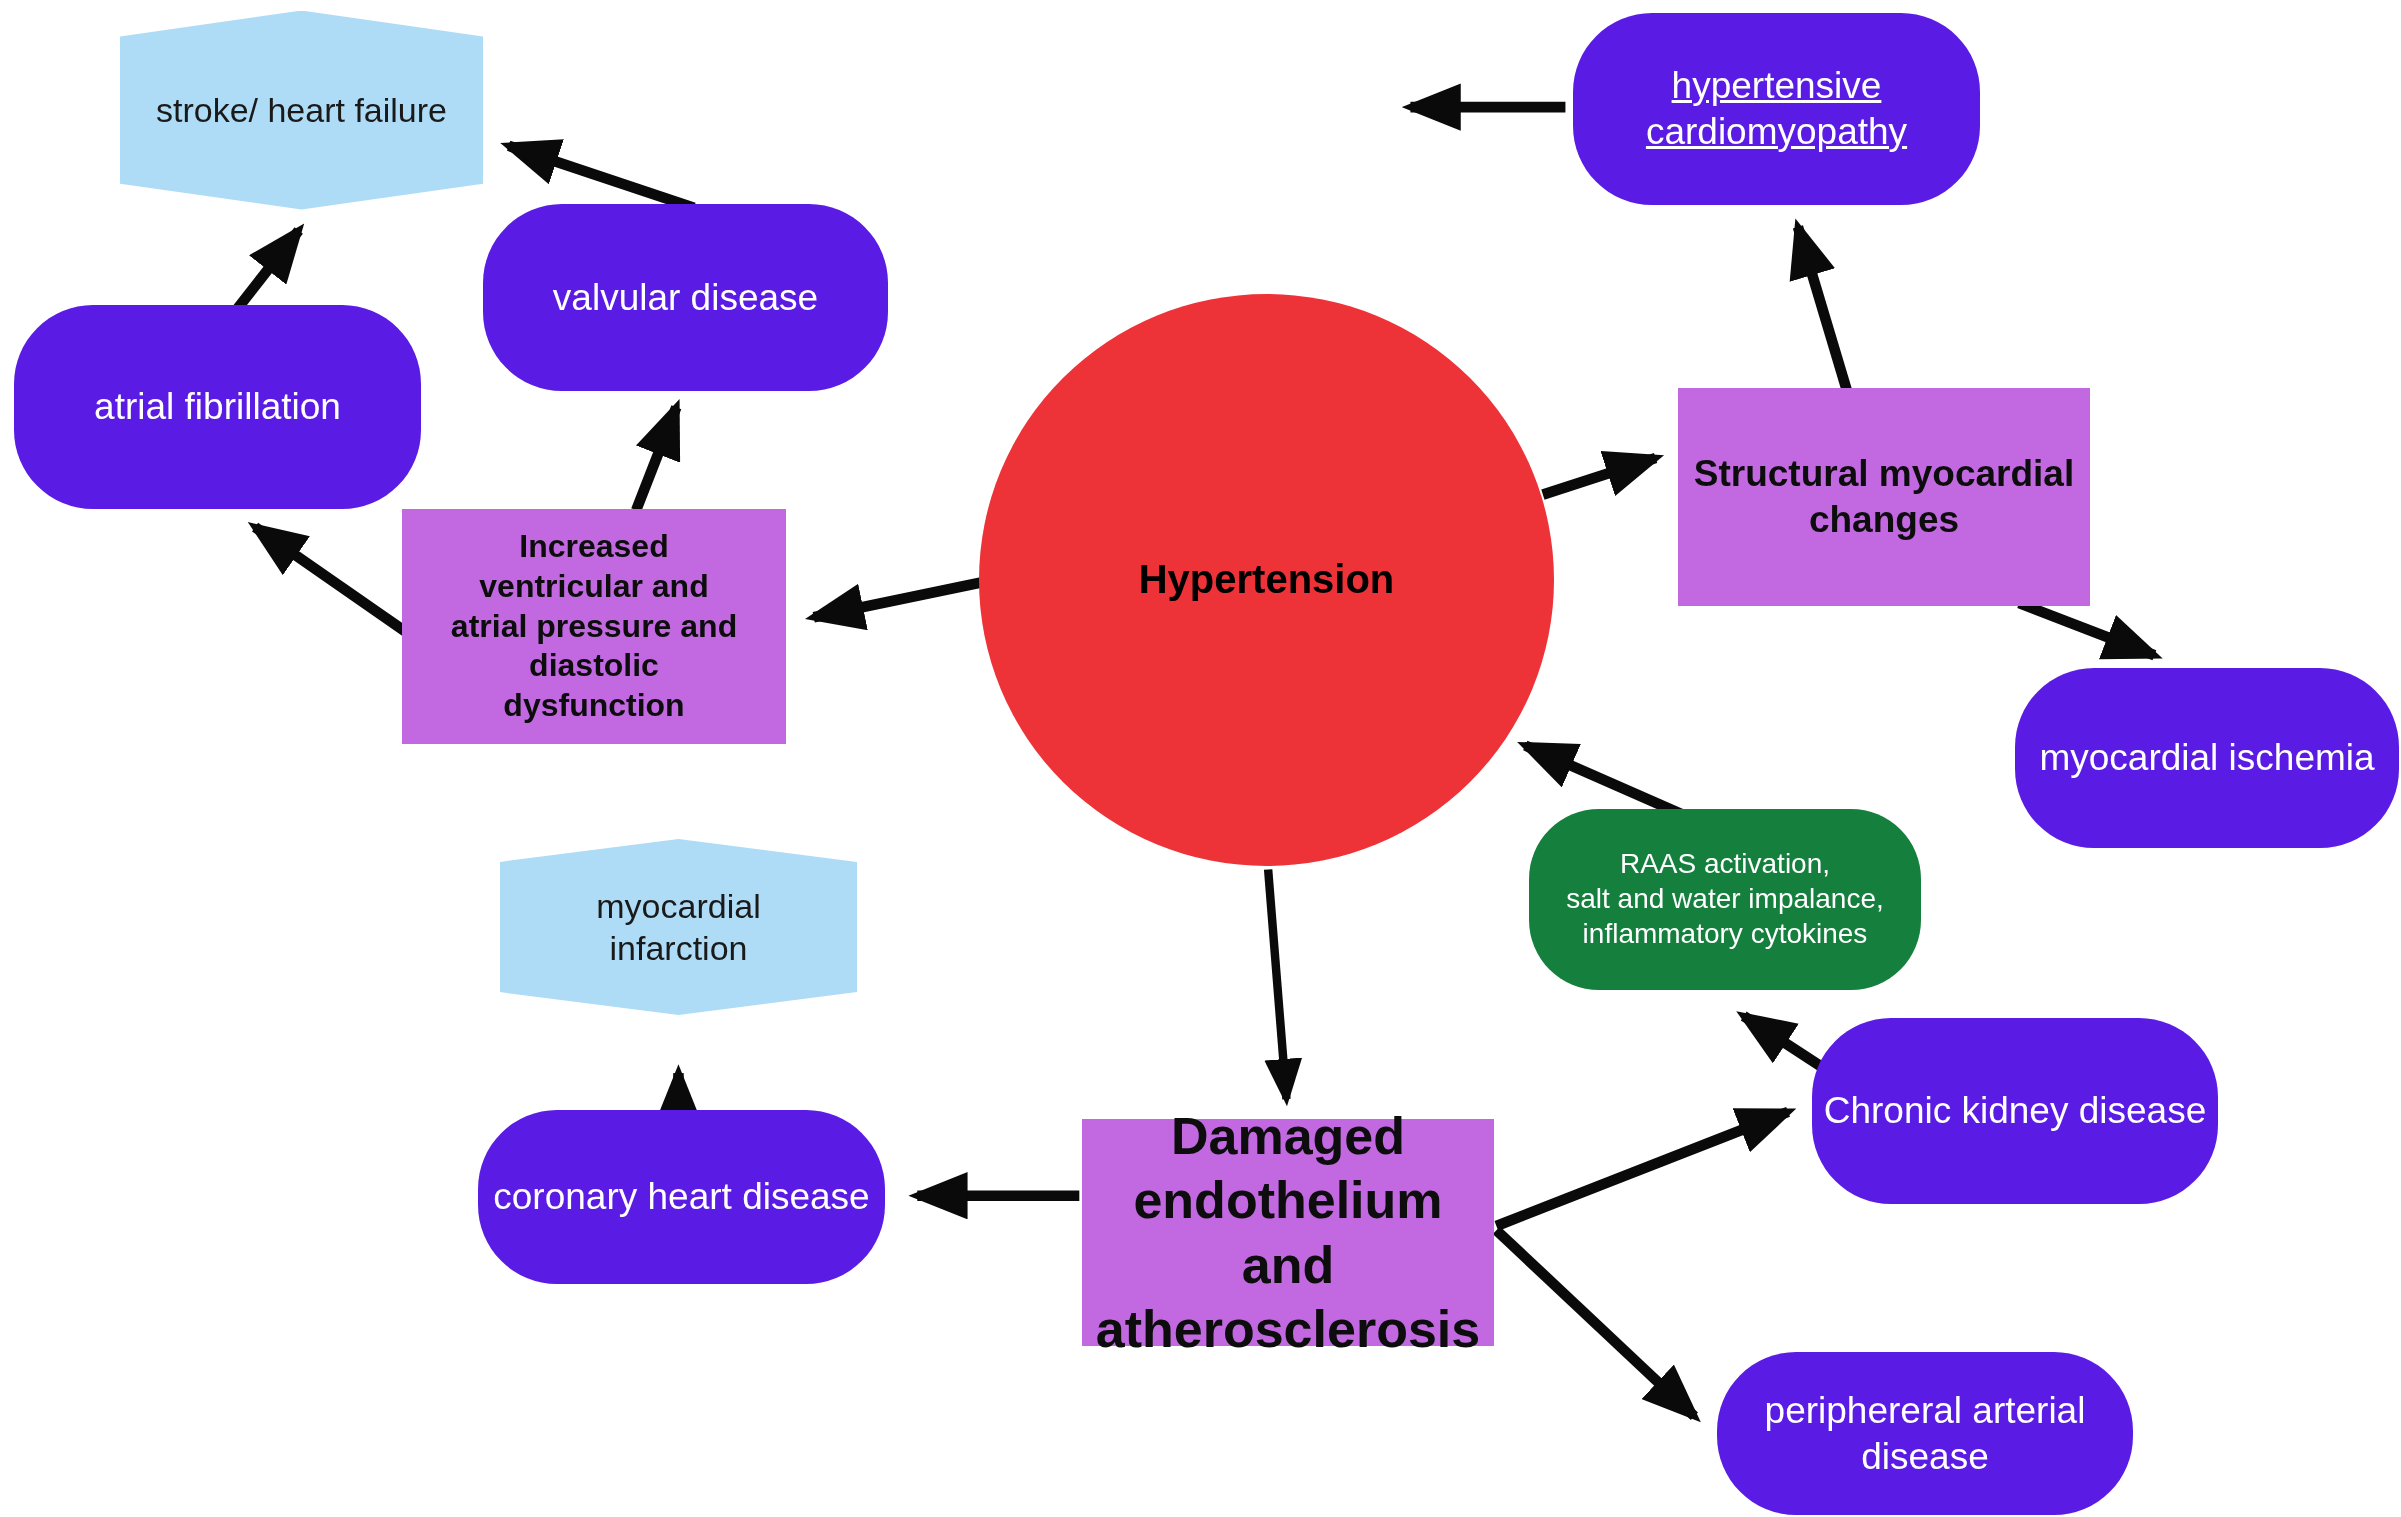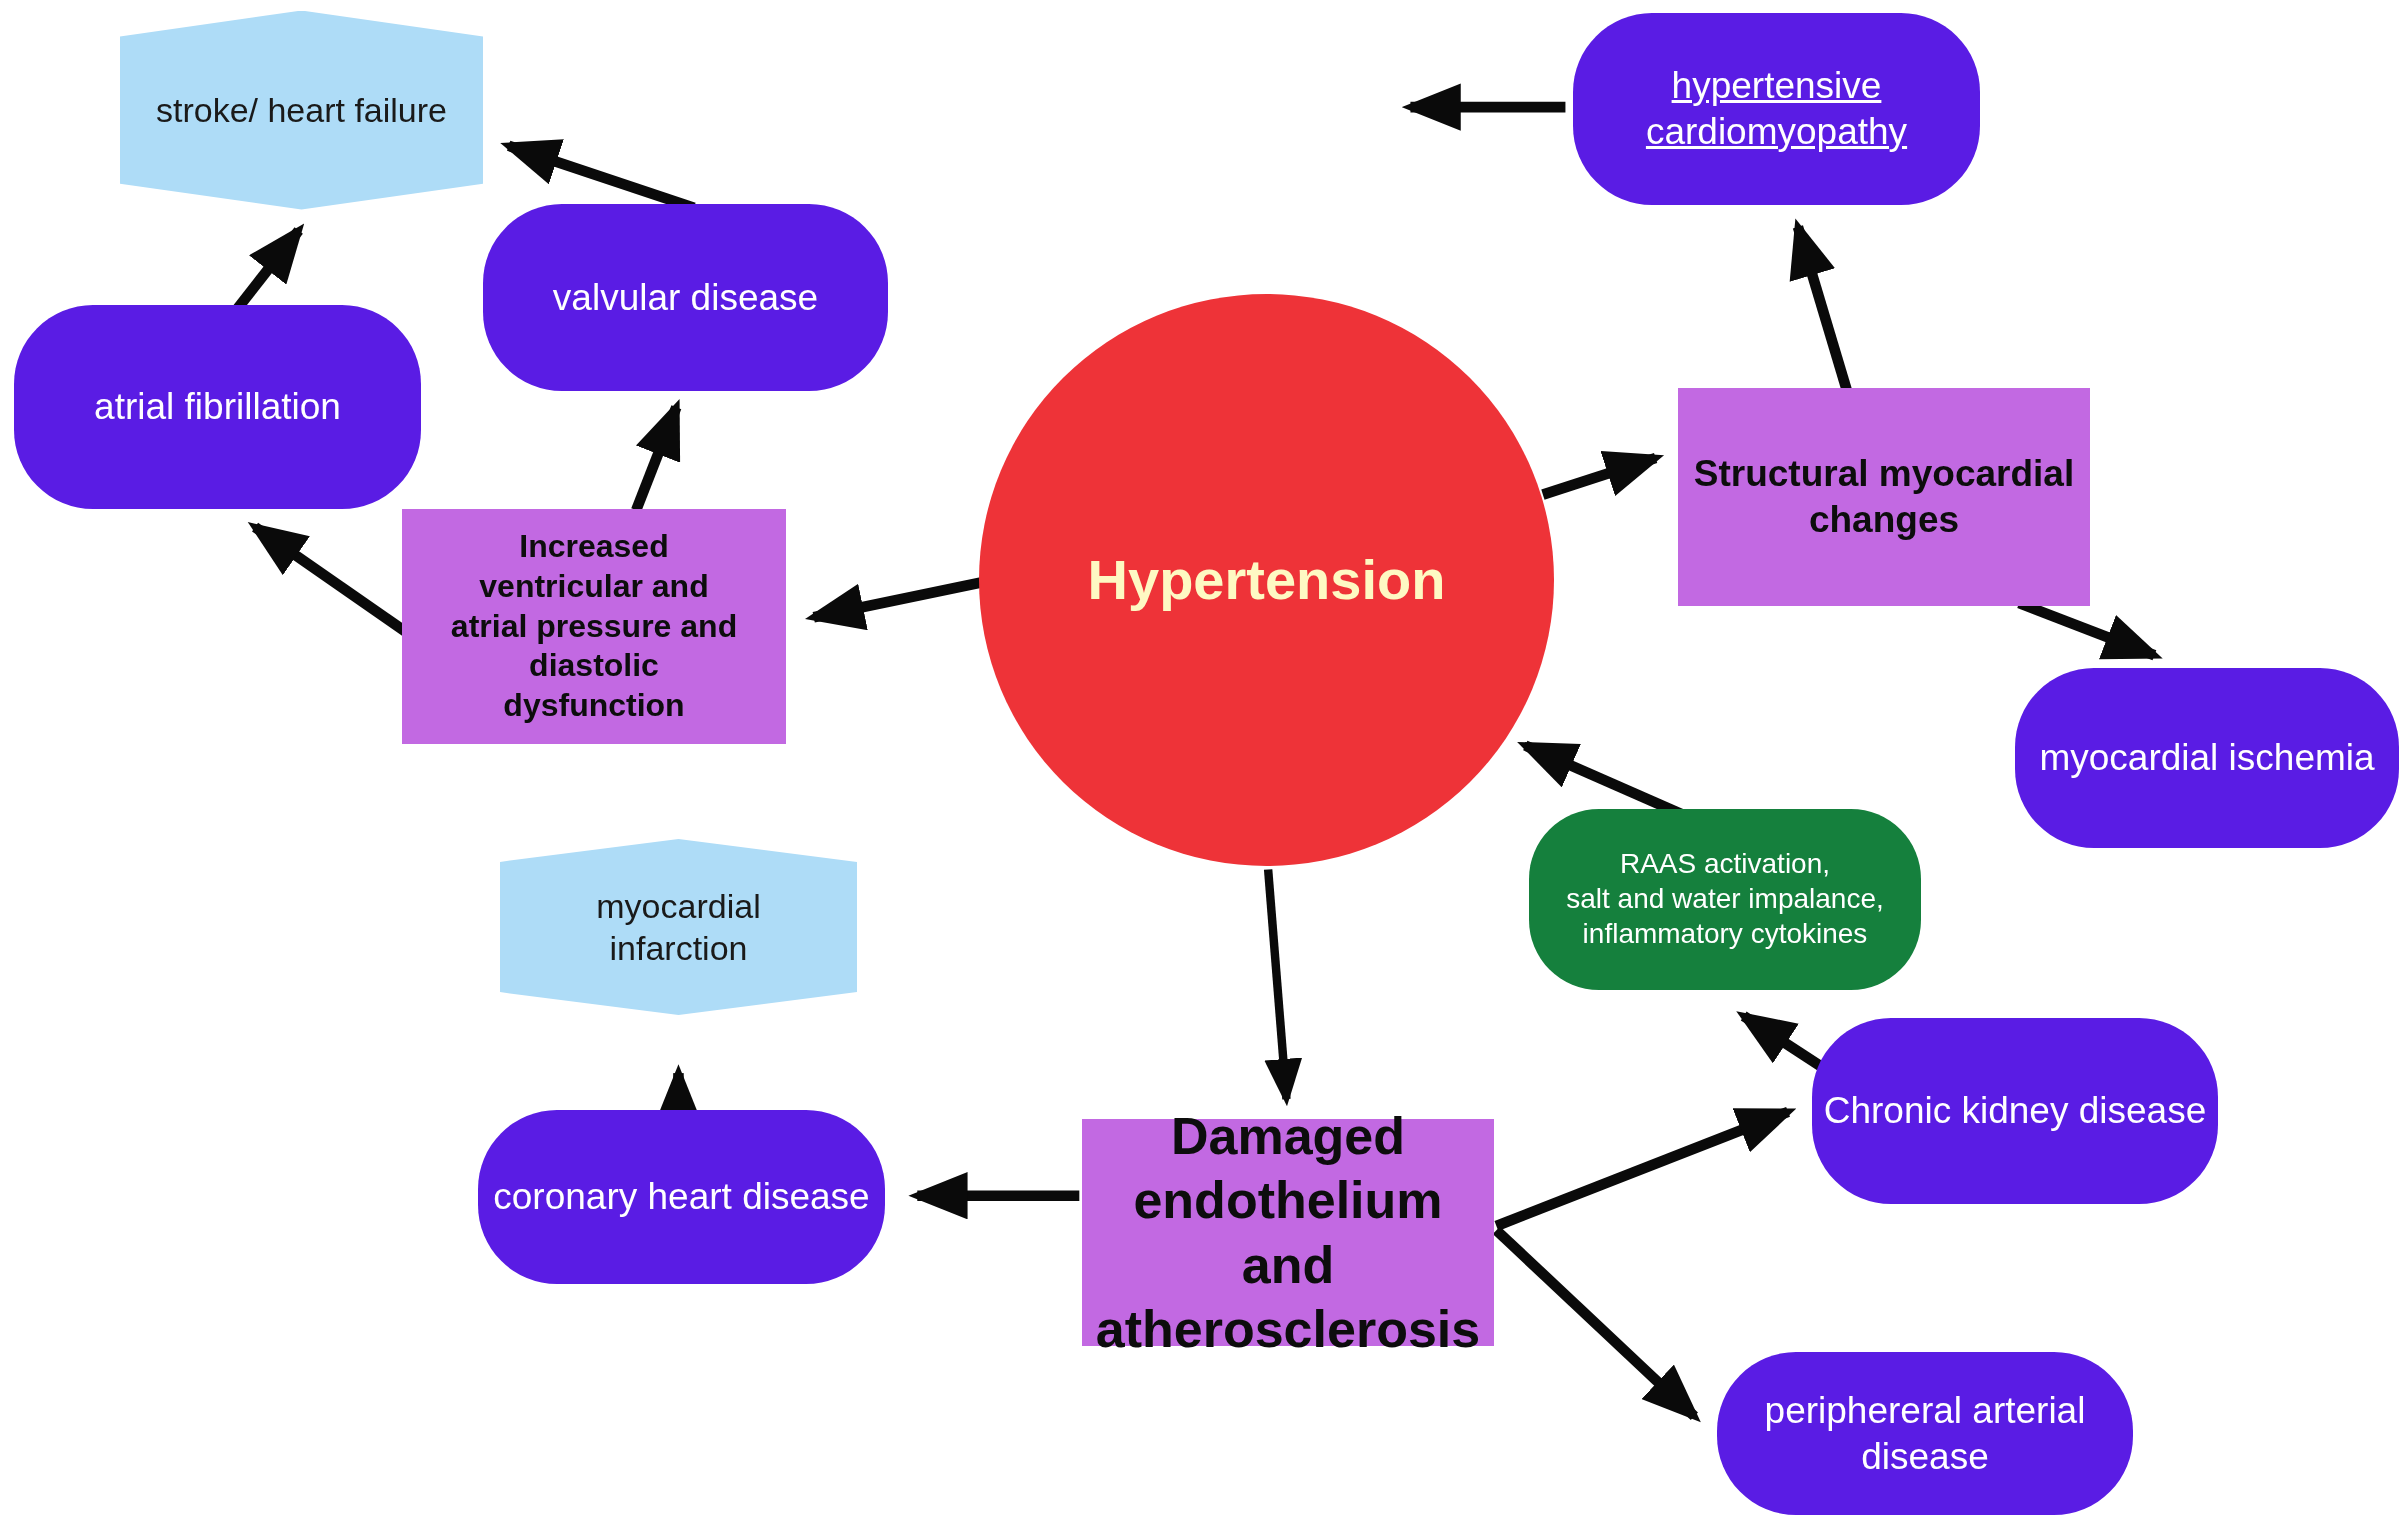--- a/index.html
+++ b/index.html
@@ -63,23 +63,23 @@
     font-weight: 400;
     clip-path: polygon(0% 13%, 50% 0%, 100% 13%, 100% 87%, 50% 100%, 0% 87%);
   }
   .rect-box {
     background: #c269e2;
     color: #0d0d0d;
     font-weight: 700;
   }
   .circle-node {
     background: #ee3338;
-    color: #fef9c3;
+    color: #000000;
     border-radius: 50%;
-    font-size: 56px;
+    font-size: 40px;
     font-weight: 700;
   }
 
   
   #n-stroke        { left: 120px;  top: 10.6px;   width: 363px; height: 199px; }
   #n-arrhythmia    { left: 1011px; top: 10.6px;   width: 364px; height: 197px; }
   #n-hypertensive  { left: 1573px; top: 12.7px;   width: 407px; height: 192px; text-decoration: underline; }
   #n-valvular      { left: 483px;  top: 204px;  width: 405px; height: 187px; }
   #n-atrial        { left: 14px;   top: 305px;  width: 407px; height: 204px; }
   #n-increased     { left: 402px;  top: 509px;  width: 384px; height: 235px; font-size: 32px; }

